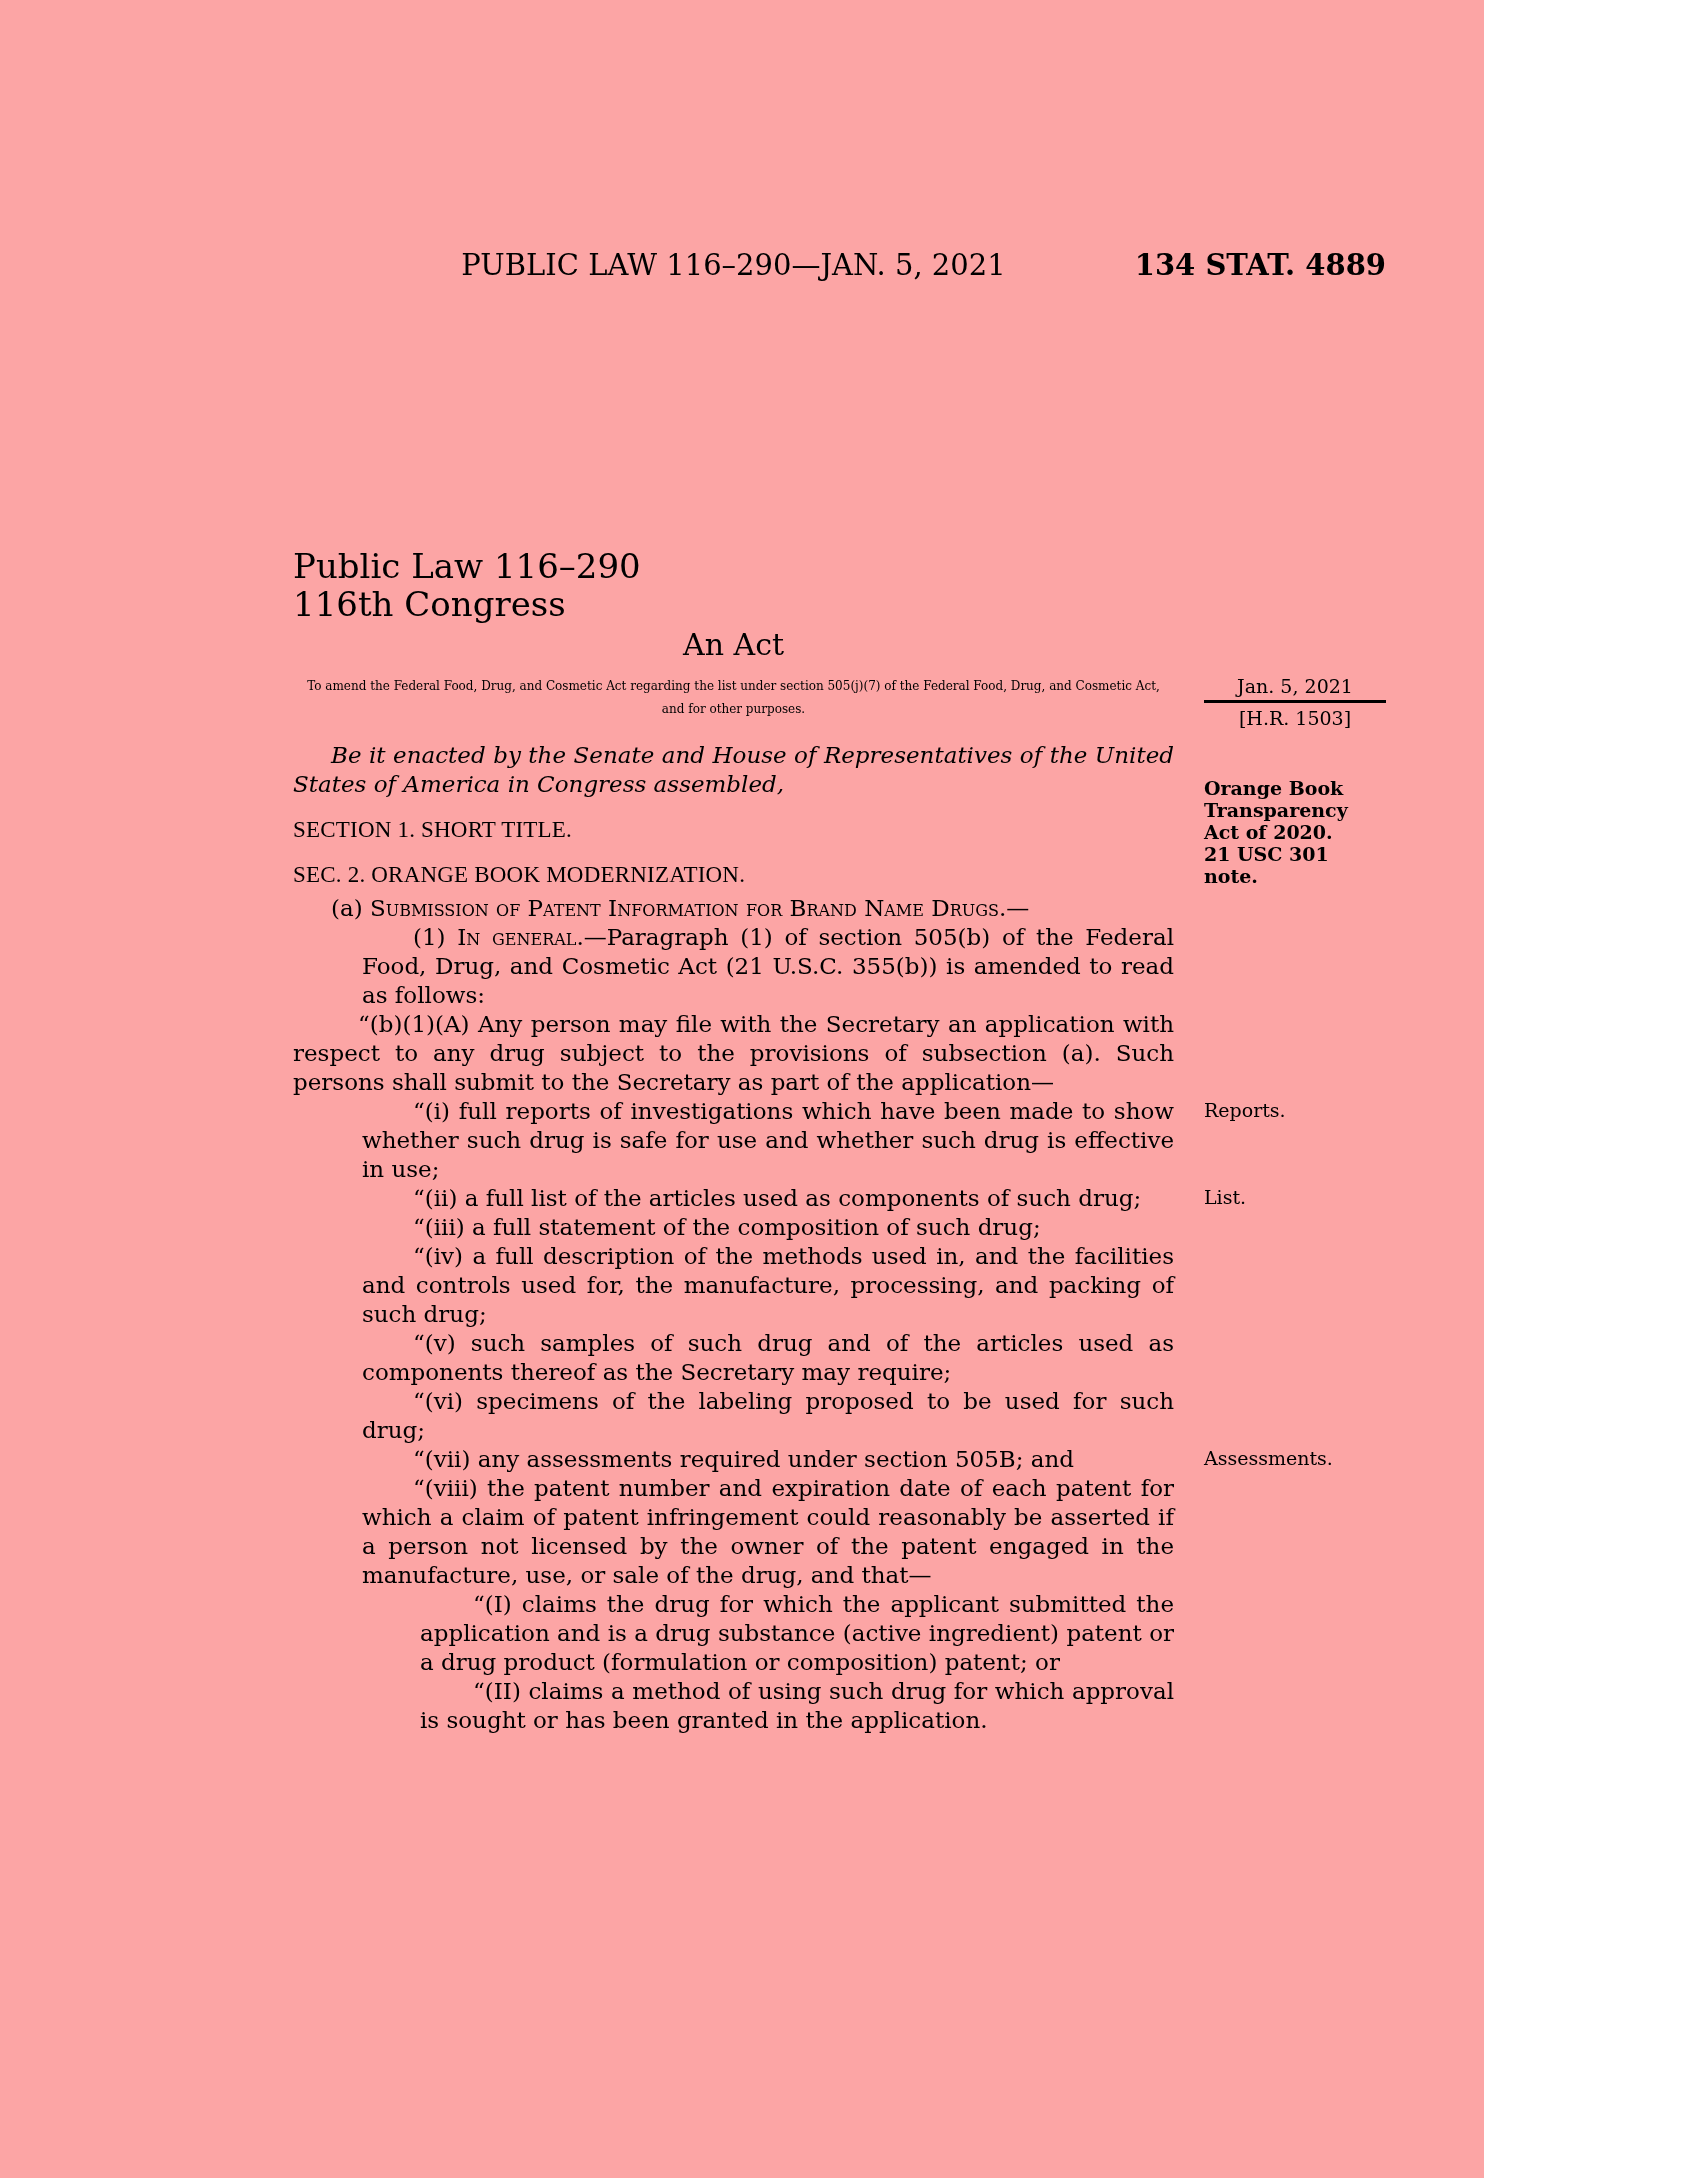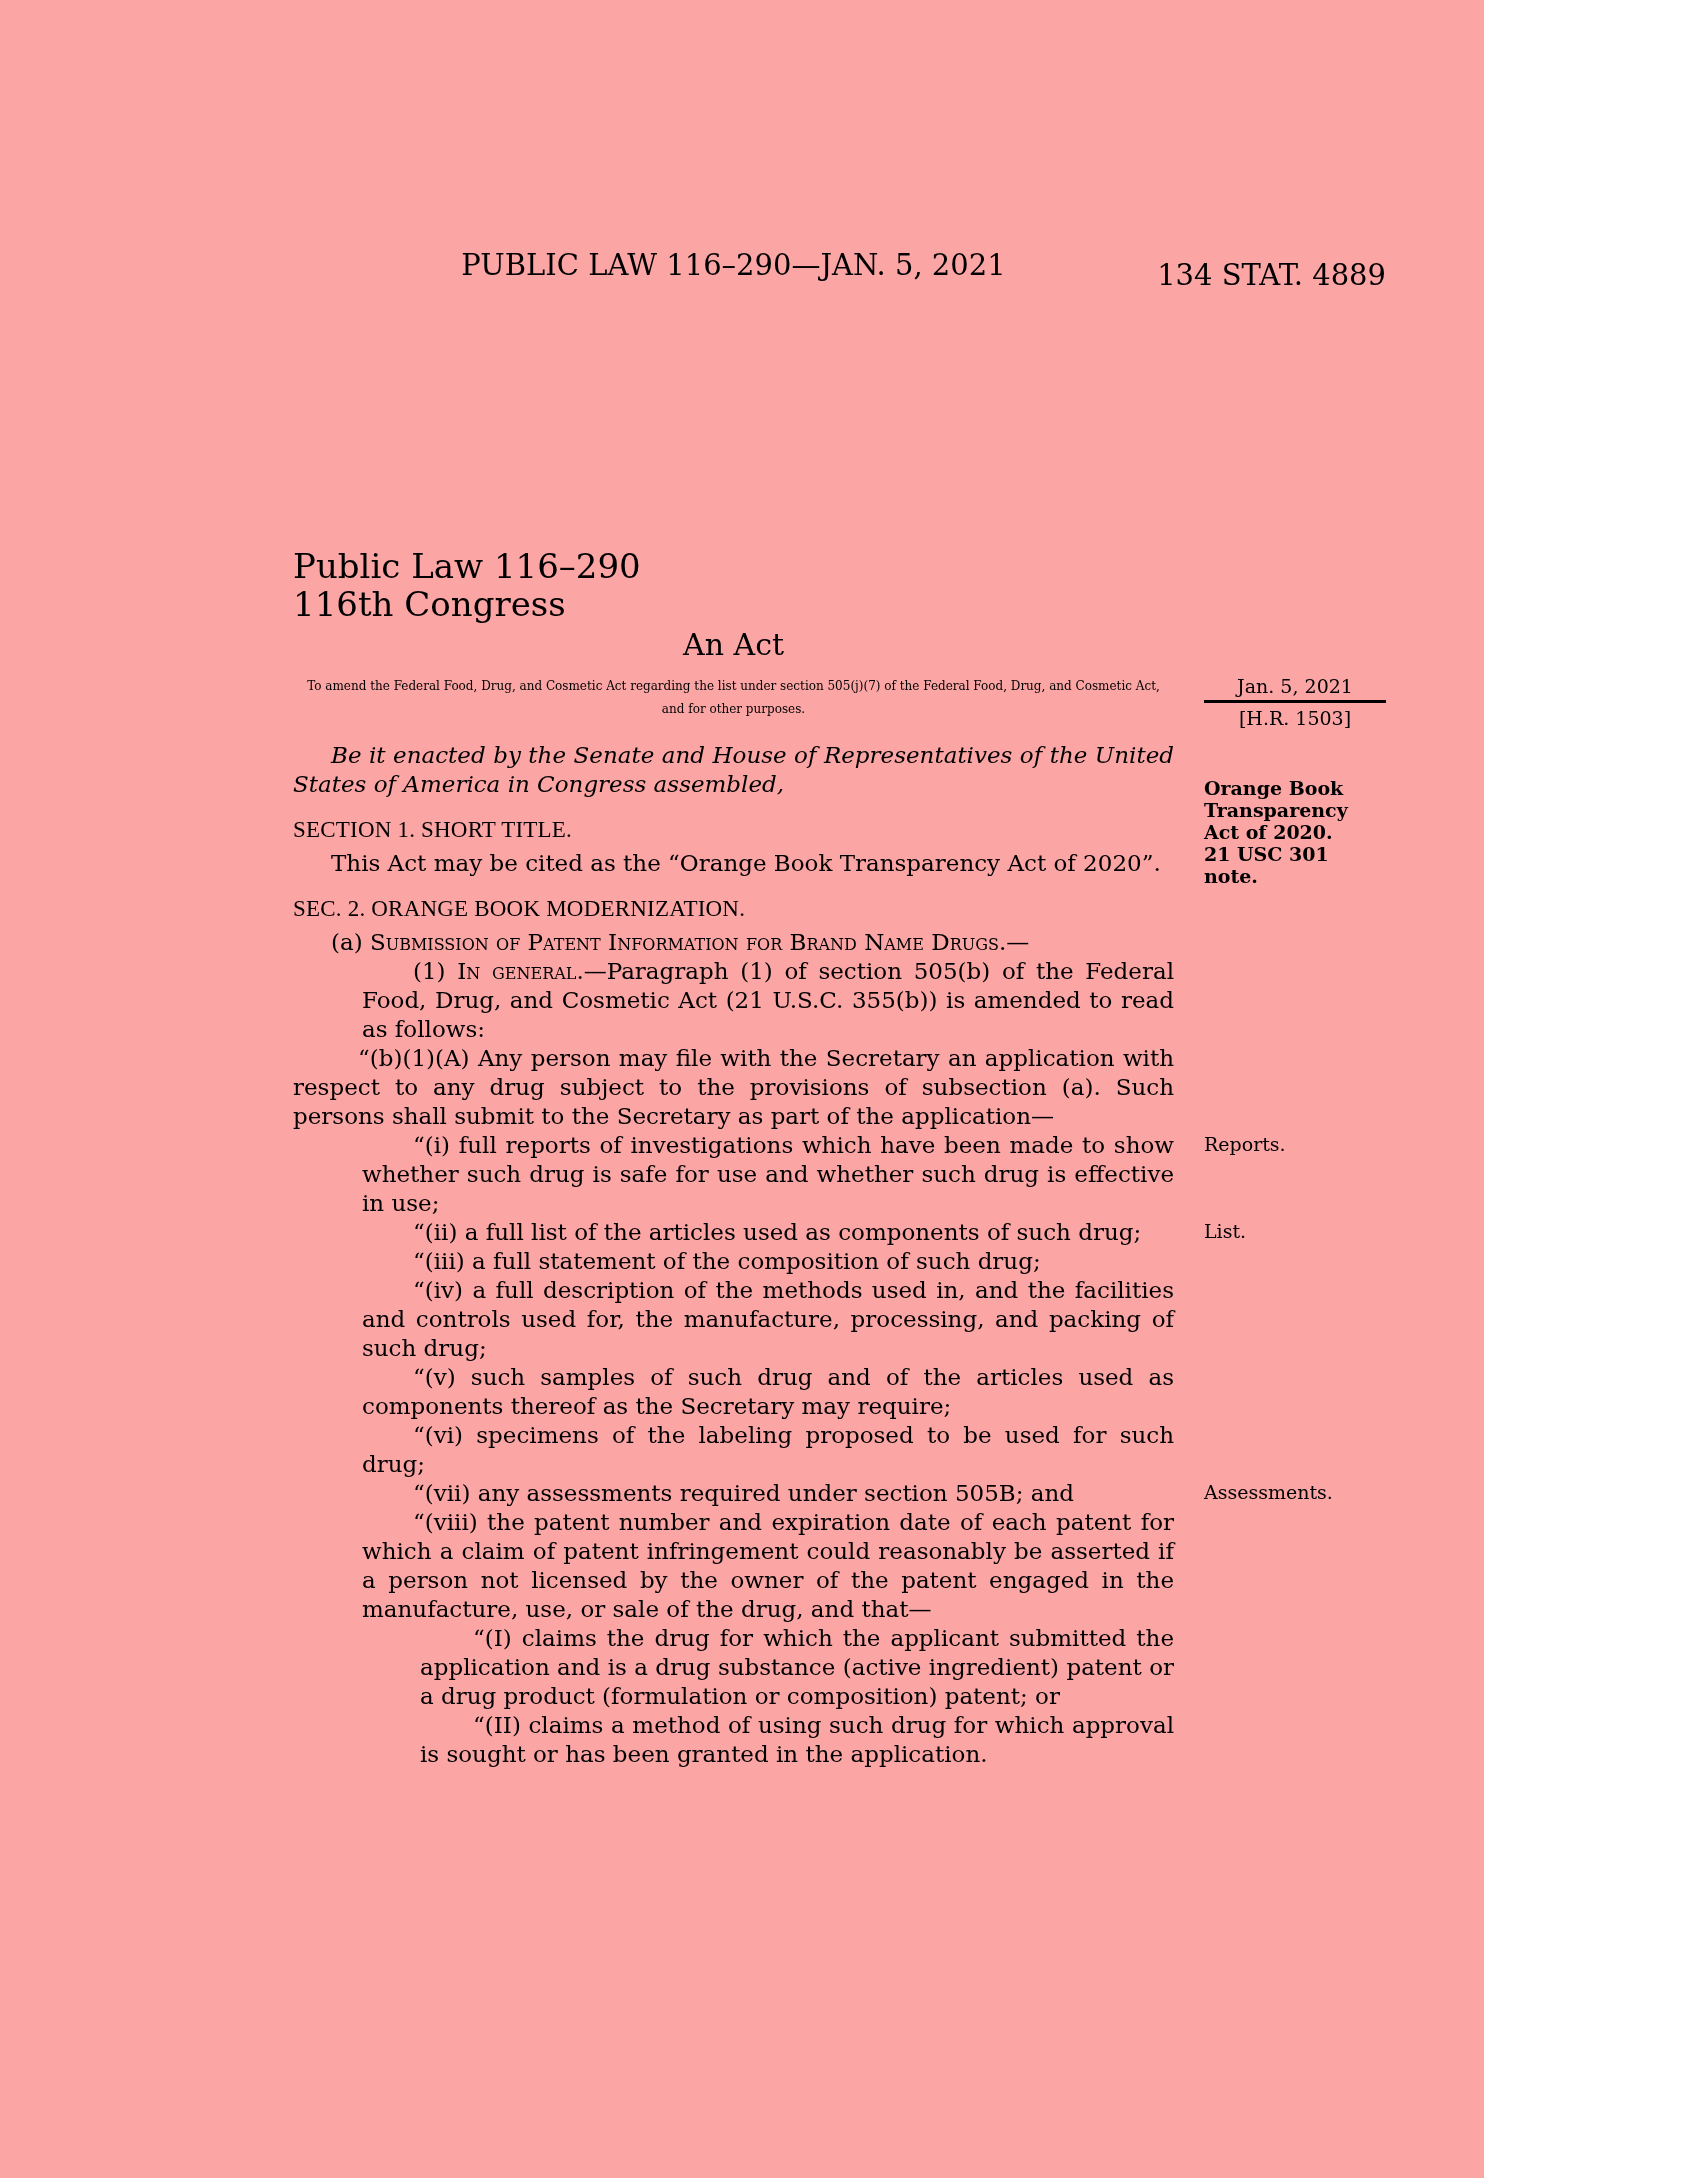--- a/index.html
+++ b/index.html
@@ -14,21 +14,21 @@
   }
   .content {
     position: absolute;
     left: 293px;
     top: 248px;
     width: 1093px;
   }
   
   .running-head { position: relative; width: 100%; height: 34px; font-size: 29px; line-height: 34px; white-space: nowrap; }
   .rh-title { display: block; width: 881px; text-align: center; }
-  .rh-stat { position: absolute; right: 0; top: 10px; }
+  .rh-stat { position: absolute; right: 0; top: 0; font-weight: bold; }
   
   .law-title { margin-top: 265px; font-size: 34px; line-height: 38px; }
   .an-act { width: 881px; text-align: center; font-size: 30px; line-height: 32px; margin-top: 6px; }
   
   .preamble-wrap { position: relative; margin-top: 14px; width: 881px; }
   .preamble { margin: 0 10px; text-align: center; font-size: 12px; line-height: 23px; }
   
   .body-text { width: 881px; font-size: 23px; line-height: 29px; text-align: justify; }
   .body-text p { margin: 0; }
   .enacting-wrap { position: relative; margin-top: 20px; }
@@ -96,21 +96,20 @@
 
       <div class="enacting-wrap">
         <p class="enacting ti1">Be it enacted by the Senate and House of Representatives of the United States of America in Congress assembled,</p>
         <div class="mnote note-act">
           <div>Orange Book Transparency Act of 2020.</div>
           <div>21 USC 301 note.</div>
         </div>
       </div>
 
       <h2 class="law-heading">SECTION 1. SHORT TITLE.</h2>
-      <p class="ti1">This Act may be cited as the “Orange Book Transparency Act of 2020”.</p>
 
       <h2 class="law-heading">SEC. 2. ORANGE BOOK MODERNIZATION.</h2>
 
       <p class="ti1"><span>(a) </span><span class="sc">Submission of Patent Information for Brand Name Drugs</span><span>.—</span></p>
 
       <p class="ind2"><span>(1) </span><span class="sc">In general</span><span>.—Paragraph (1) of section 505(b) of the Federal Food, Drug, and Cosmetic Act (21 U.S.C. 355(b)) is amended to read as follows:</span></p>
 
       <p class="tiq">“(b)(1)(A) Any person may file with the Secretary an application with respect to any drug subject to the provisions of subsection (a). Such persons shall submit to the Secretary as part of the application—</p>
 
       <p class="ind2 rel"><span>“(i) full reports of investigations which have been made to show whether such drug is safe for use and whether such drug is effective in use;</span><span class="mnote clause-note">Reports.</span></p>

